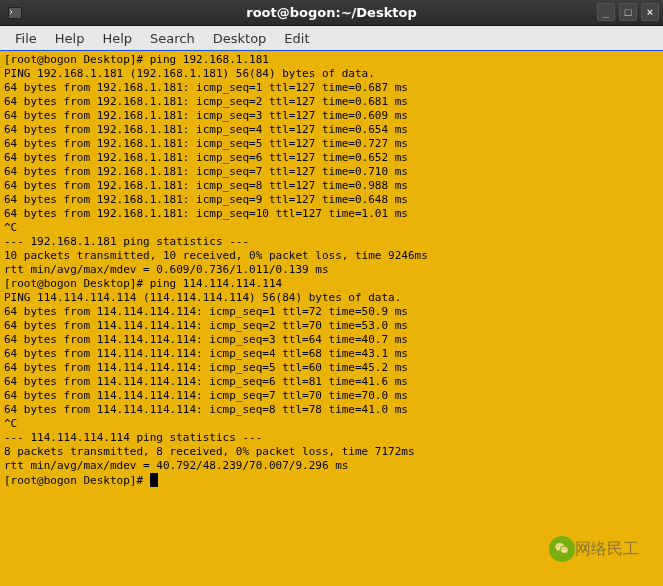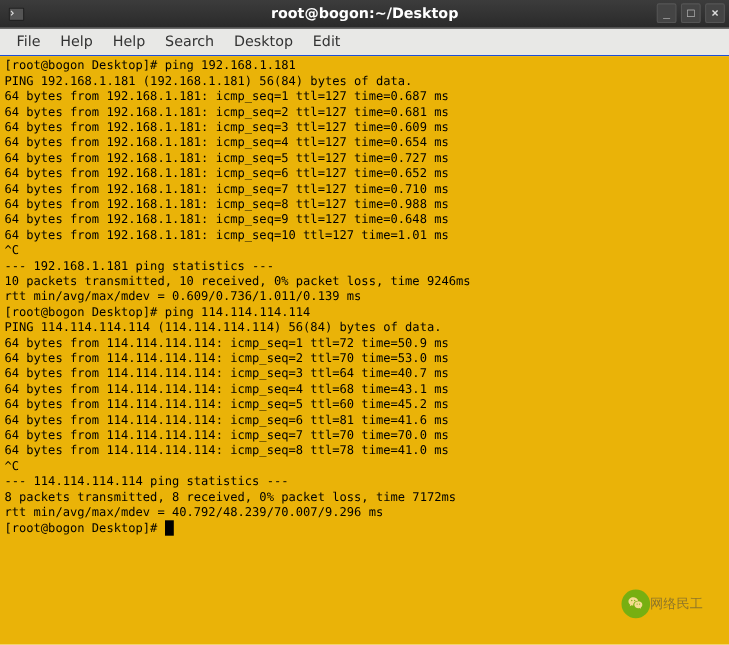--- a/index.html
+++ b/index.html
@@ -91,21 +91,21 @@
     vertical-align: text-bottom;
   }
   .watermark {
     position: absolute;
     right: 24px;
     bottom: 24px;
     display: flex;
     align-items: center;
     gap: 0;
     opacity: 0.55;
-    font-size: 12px;
+    font-size: 16px;
     color: #444;
   }
   .wm-circle {
     width: 26px;
     height: 26px;
     border-radius: 50%;
     background: #1aad19;
     display: flex;
     align-items: center;
     justify-content: center;

